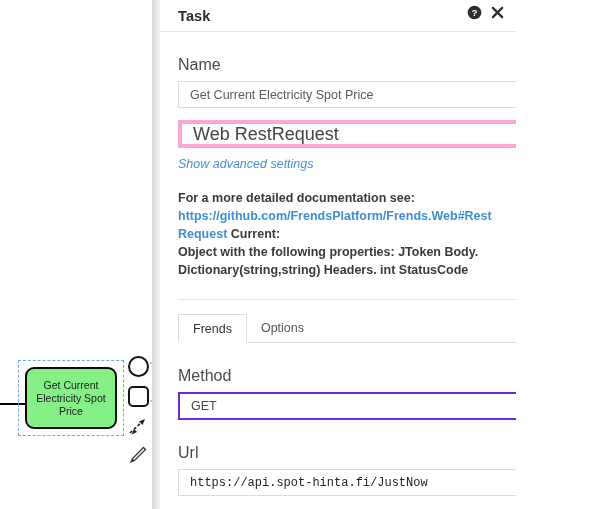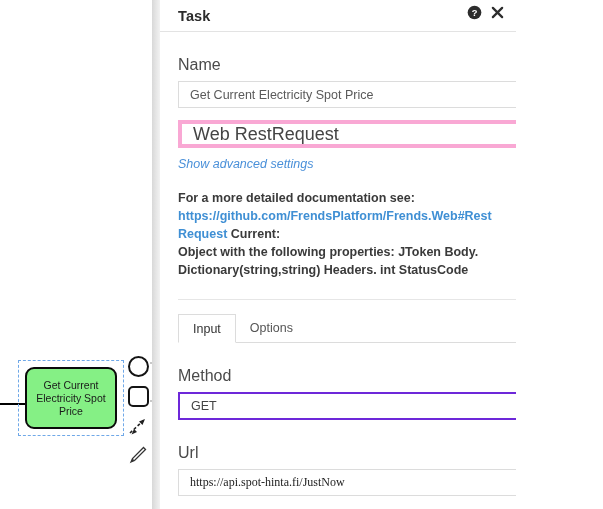--- a/index.html
+++ b/index.html
@@ -306,21 +306,21 @@
   }
 
   .code-input {
     width: 405px;
     height: 27px;
     border: 1px solid #dcdcdc;
     box-sizing: border-box;
     display: flex;
     align-items: center;
     padding-left: 11px;
-    font-family: Liberation Serif, serif;
+    font-family: Liberation Mono, monospace;
     font-size: 12px;
     color: #222222;
     background: #ffffff;
     white-space: pre;
   }
 </style>
 </head>
 <body>
 
 <div id="app">
@@ -402,21 +402,21 @@
         <div>For a more detailed documentation see:</div>
         <div><span class="doc-link">https://github.com/FrendsPlatform/Frends.Web#RestRequest</span><span> Current:</span></div>
         <div>Object with the following properties: JToken Body.</div>
         <div>Dictionary(string,string) Headers. int StatusCode</div>
       </div>
 
       <div class="hr"></div>
 
       <div class="tabs">
         <div class="tab active">
-          <span>Input</span>
+          <span>Frends</span>
         </div>
         <div class="tab">
           <span>Options</span>
         </div>
       </div>
 
       <div class="field-label">Method</div>
 
       <div class="method-select">
         <span>GET</span>

